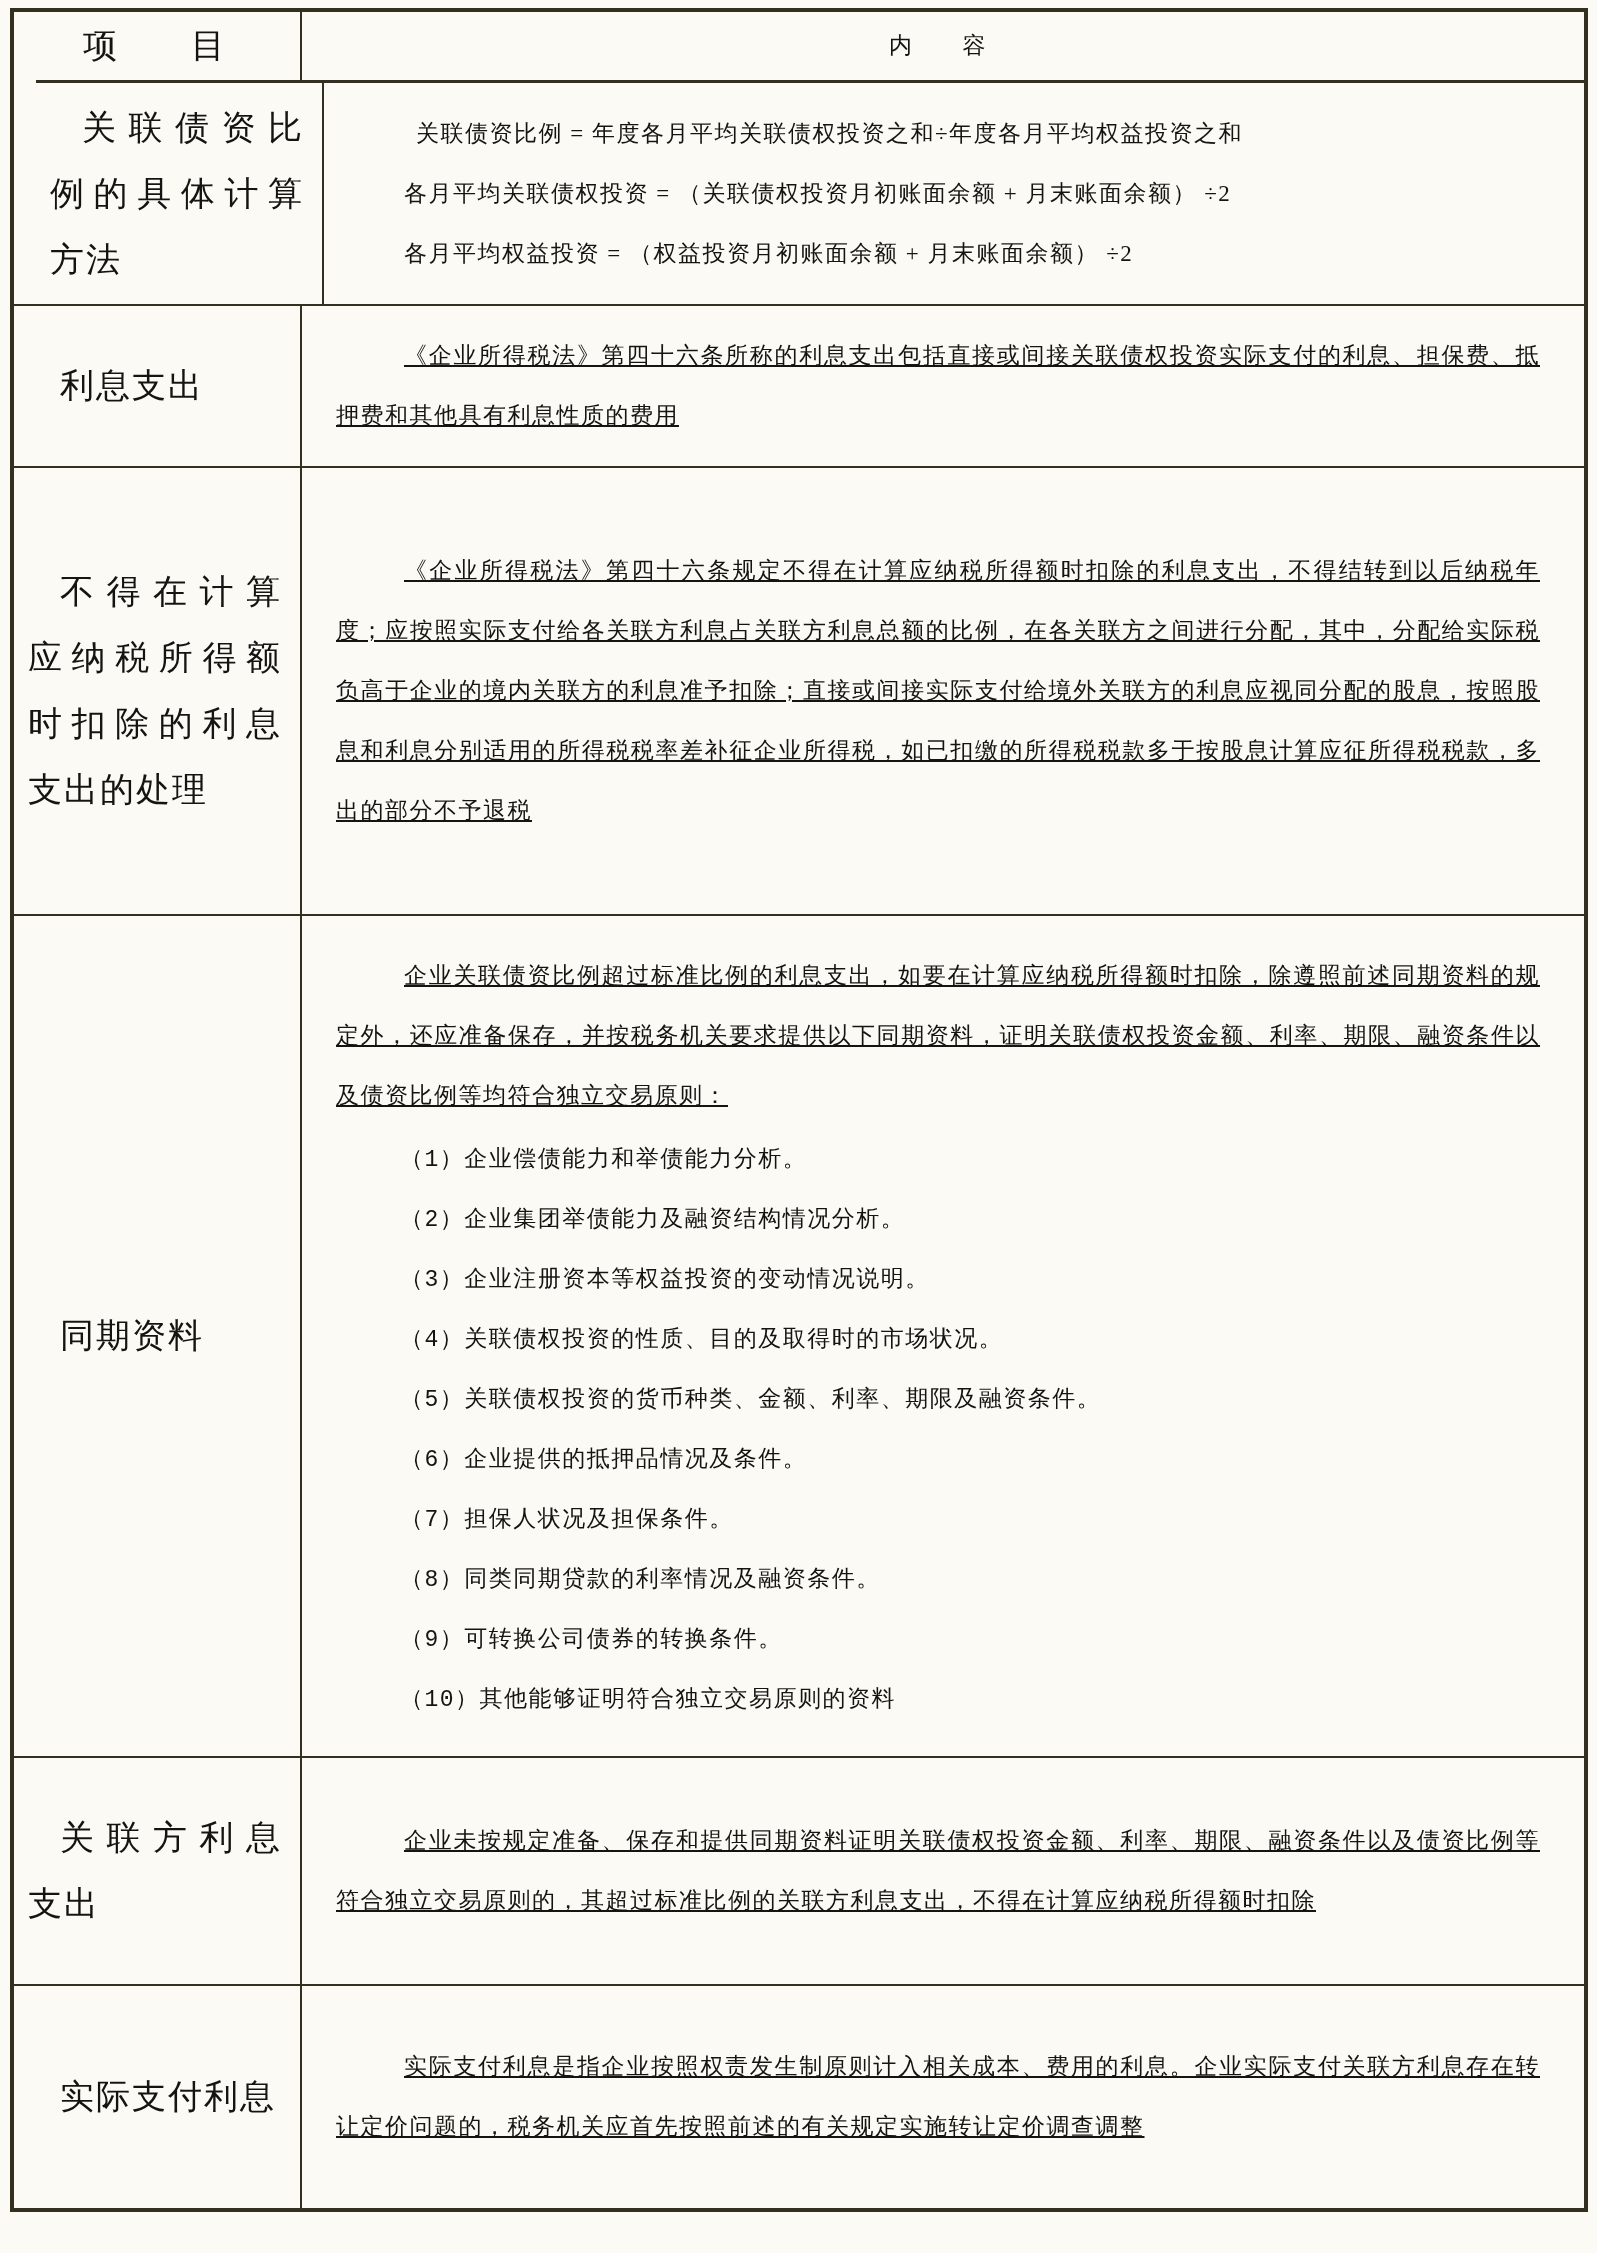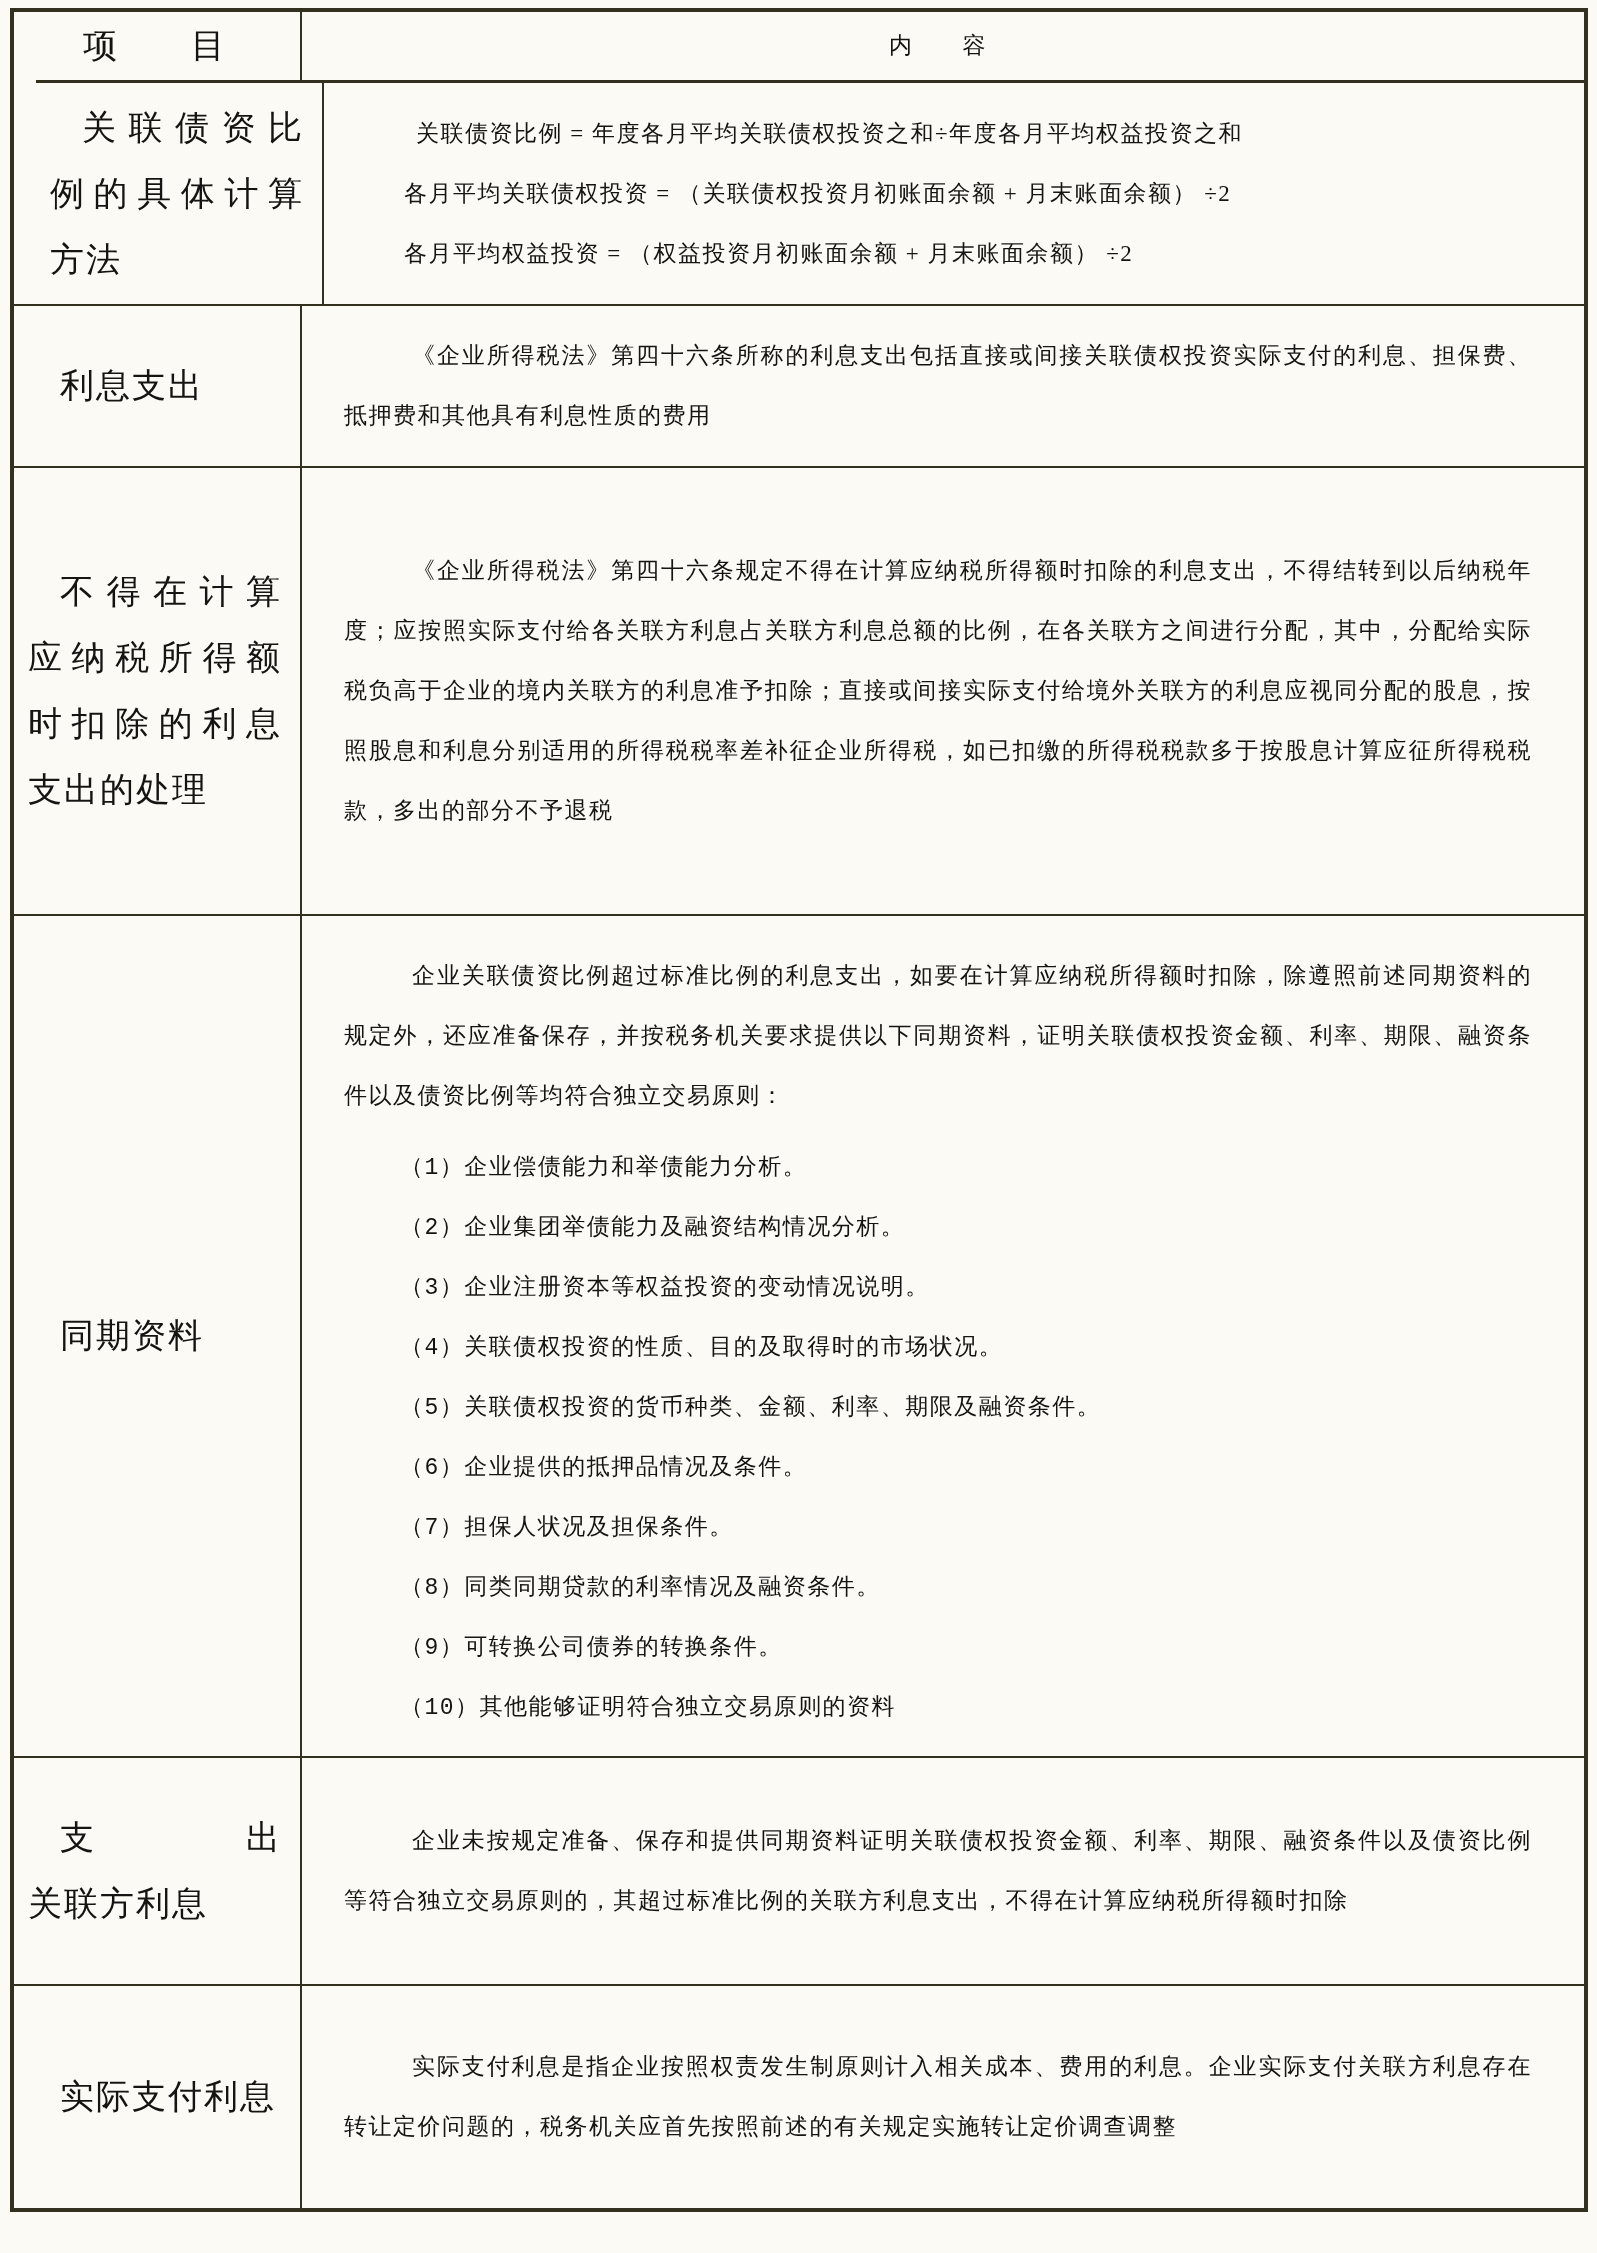--- a/index.html
+++ b/index.html
@@ -53,23 +53,24 @@
   .cell.item .bl:first-child{ text-indent:32px; }
   .cell.item .bl:last-child{ text-align-last:left; }
 
   .cell.content{
     flex:1;
     display:flex; flex-direction:column; justify-content:center;
     padding:0 40px 0 30px;
     font-size:23px; line-height:60px; letter-spacing:1.5px;
   }
   .para{
-    margin:12px;
+    margin:4px;
     text-indent:68px;
     text-align:justify;
+    text-decoration:underline;
   }
   .formula .bl{ padding-left:50px; }
   .formula .bl:first-child{ padding-left:62px; }
   .list .bl{ padding-left:68px;font-family:Liberation Mono, monospace; }
 
   
   .r0{ height:224px;margin-left:22px; }
   .r1{ height:162px; }
   .r2{ height:448px; }
   .r3{ height:842px; }
@@ -141,22 +142,22 @@
             <div class="bl">（7）担保人状况及担保条件。</div>
             <div class="bl">（8）同类同期贷款的利率情况及融资条件。</div>
             <div class="bl">（9）可转换公司债券的转换条件。</div>
             <div class="bl">（10）其他能够证明符合独立交易原则的资料</div>
           </div>
       </div>
     </div>
 
     <div class="trow sep2 r4">
       <div class="cell item">
+          <div class="bl">关联方利息</div>
           <div class="bl">支出</div>
-          <div class="bl">关联方利息</div>
         </div>
       <div class="cell content">
         <p class="para">企业未按规定准备、保存和提供同期资料证明关联债权投资金额、利率、期限、融资条件以及债资比例等符合独立交易原则的，其超过标准比例的关联方利息支出，不得在计算应纳税所得额时扣除</p>
       </div>
     </div>
 
     <div class="trow sep2 r5">
       <div class="cell item">
           <div class="bl">实际支付利息</div>
         </div>

